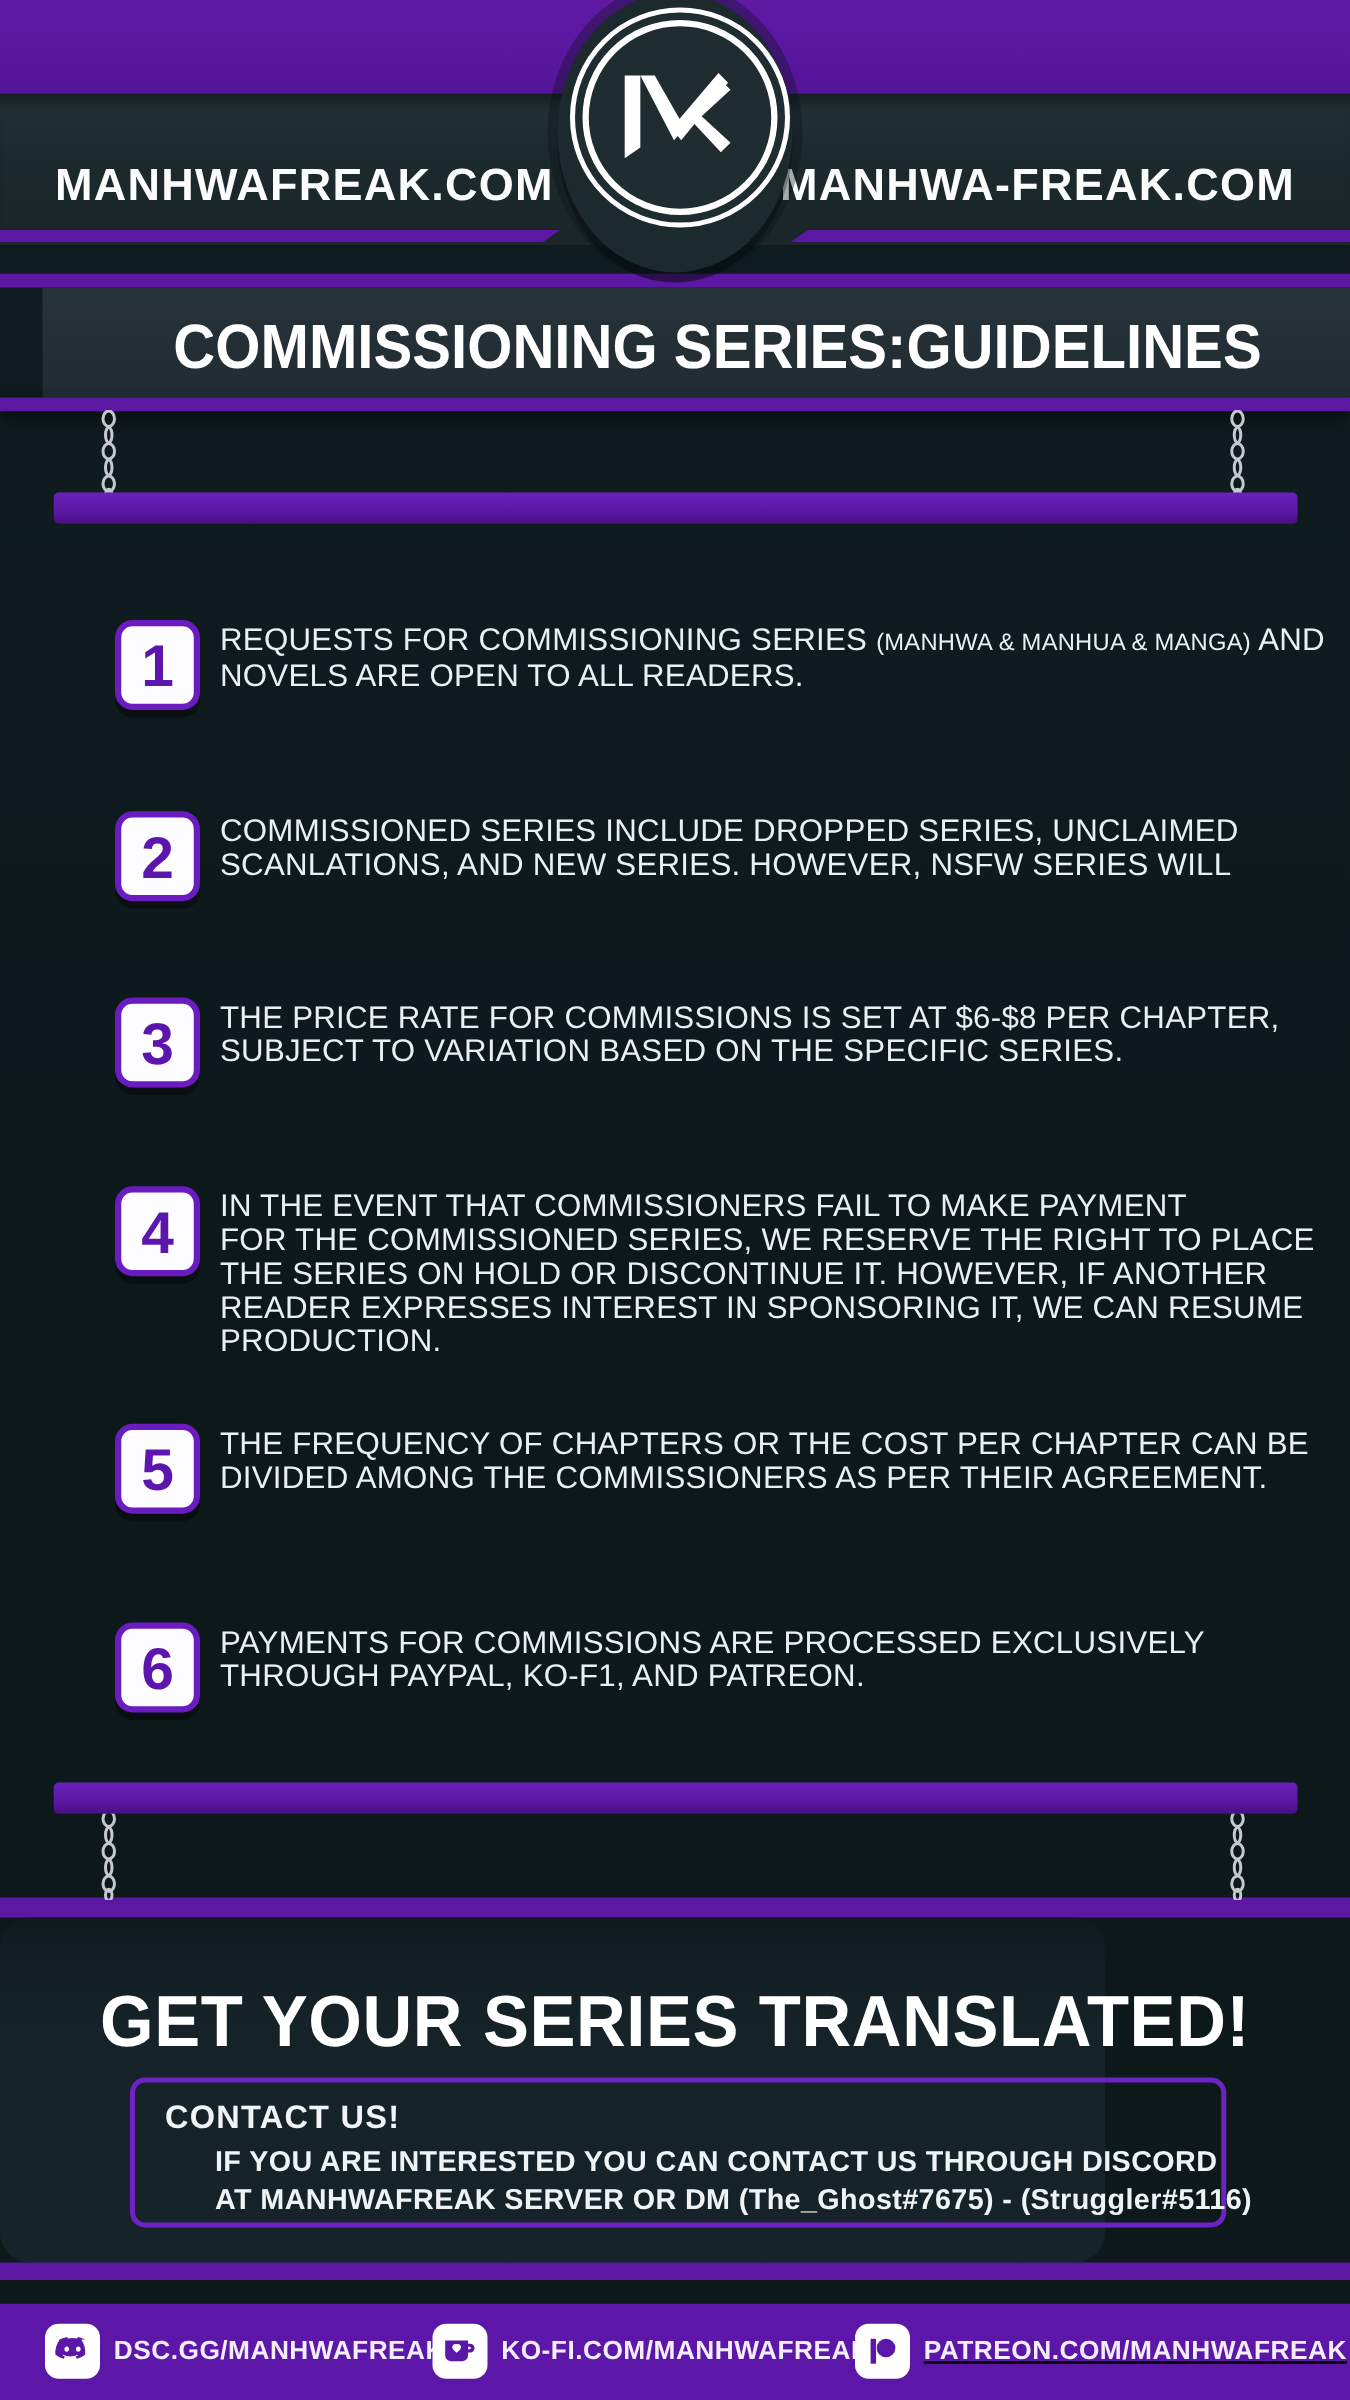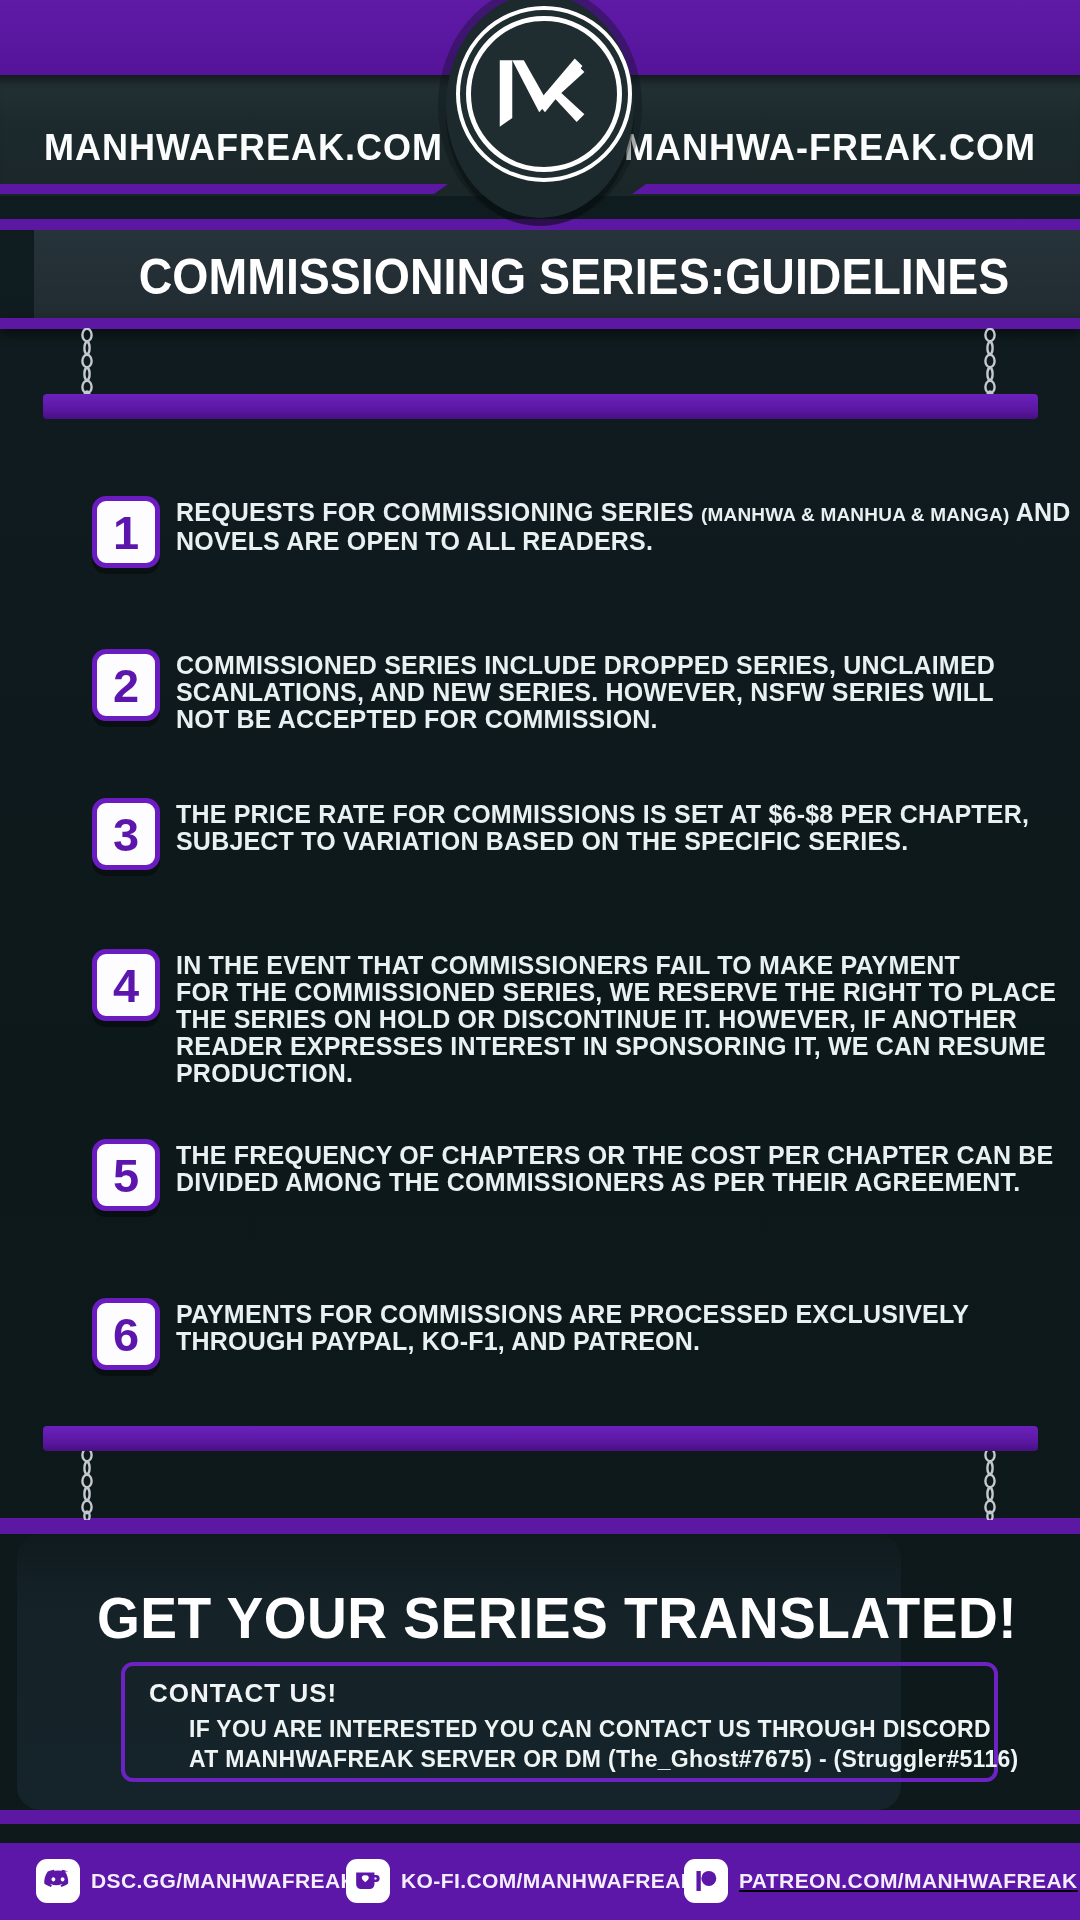--- a/index.html
+++ b/index.html
@@ -52,26 +52,26 @@
   .band-full{position:absolute;left:0;width:1080px;background:#5c18a2;}
   .band-mid{top:1518px;height:16px;}
   .band-low{top:1810px;height:14px;}
 
   
   .rule{position:absolute;left:92px;width:940px;}
   .badge{position:absolute;left:0;top:0;width:58px;height:62px;background:#fdfdff;
          border:5px solid #6a1cc0;border-radius:14px;display:flex;align-items:center;justify-content:center;
          color:#5c16ad;font-size:47px;font-weight:bold;box-shadow:0 6px 0 rgba(0,0,0,.35);}
   .rule-text{position:absolute;left:84px;top:3px;width:856px;color:#e9f0f1;
-             font-size:25px;font-weight:bold;letter-spacing:.2px;}
+             font-size:25px;font-weight:normal;letter-spacing:.2px;}
   .rule-text .ln{line-height:27px;white-space:nowrap;}
   .rule-text .small{font-size:19px;}
 
   
-  .cta-section{position:absolute;top:1534px;left:17px;width:884px;height:276px;
+  .cta-section{position:absolute;top:1534px;left:0;width:884px;height:276px;
                background:linear-gradient(180deg,#0f1a1d 0%,#152329 30%,#15232a 100%);border-radius:24px;}
   .cta-headline{position:absolute;top:50px;left:0;width:1080px;text-align:center;color:#fff;
                 font-size:58px;font-weight:bold;letter-spacing:.5px;transform:scaleX(.95);}
   .contact-box{position:absolute;top:128px;left:104px;width:838px;height:112px;
                border:4px solid #6d22c4;border-radius:12px;padding-left:31px;}
   .contact-title{position:absolute;top:12px;left:24px;color:#f0f4f5;font-size:26px;font-weight:bold;letter-spacing:1px;}
   .contact-line{position:absolute;left:64px;color:#eef3f4;font-size:23px;font-weight:bold;letter-spacing:.3px;white-space:nowrap;}
   .contact-line.l1{top:50px;}
   .contact-line.l2{top:80px;}
 
@@ -150,21 +150,20 @@
     </div>
   </div>
 
   <div class="rule" style="top:649px">
     <div class="badge">
         <span>2</span>
       </div>
     <div class="rule-text">
       <div class="ln">COMMISSIONED SERIES INCLUDE DROPPED SERIES, UNCLAIMED</div>
       <div class="ln">SCANLATIONS, AND NEW SERIES. HOWEVER, NSFW SERIES WILL</div>
-      <div class="ln">NOT BE ACCEPTED FOR COMMISSION.</div>
     </div>
   </div>
 
   <div class="rule" style="top:798px">
     <div class="badge">
         <span>3</span>
       </div>
     <div class="rule-text">
       <div class="ln">THE PRICE RATE FOR COMMISSIONS IS SET AT $6-$8 PER CHAPTER,</div>
       <div class="ln">SUBJECT TO VARIATION BASED ON THE SPECIFIC SERIES.</div>

